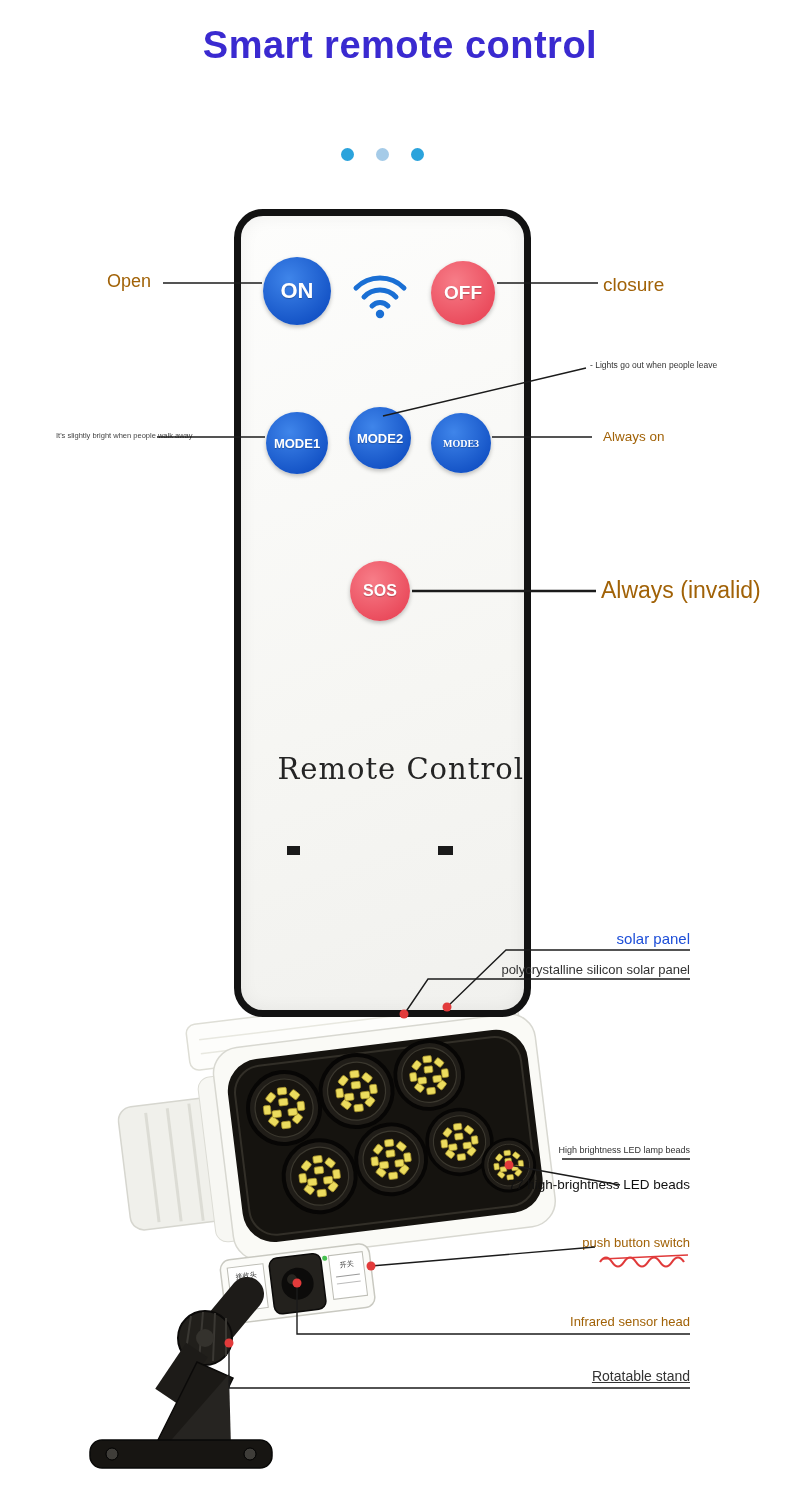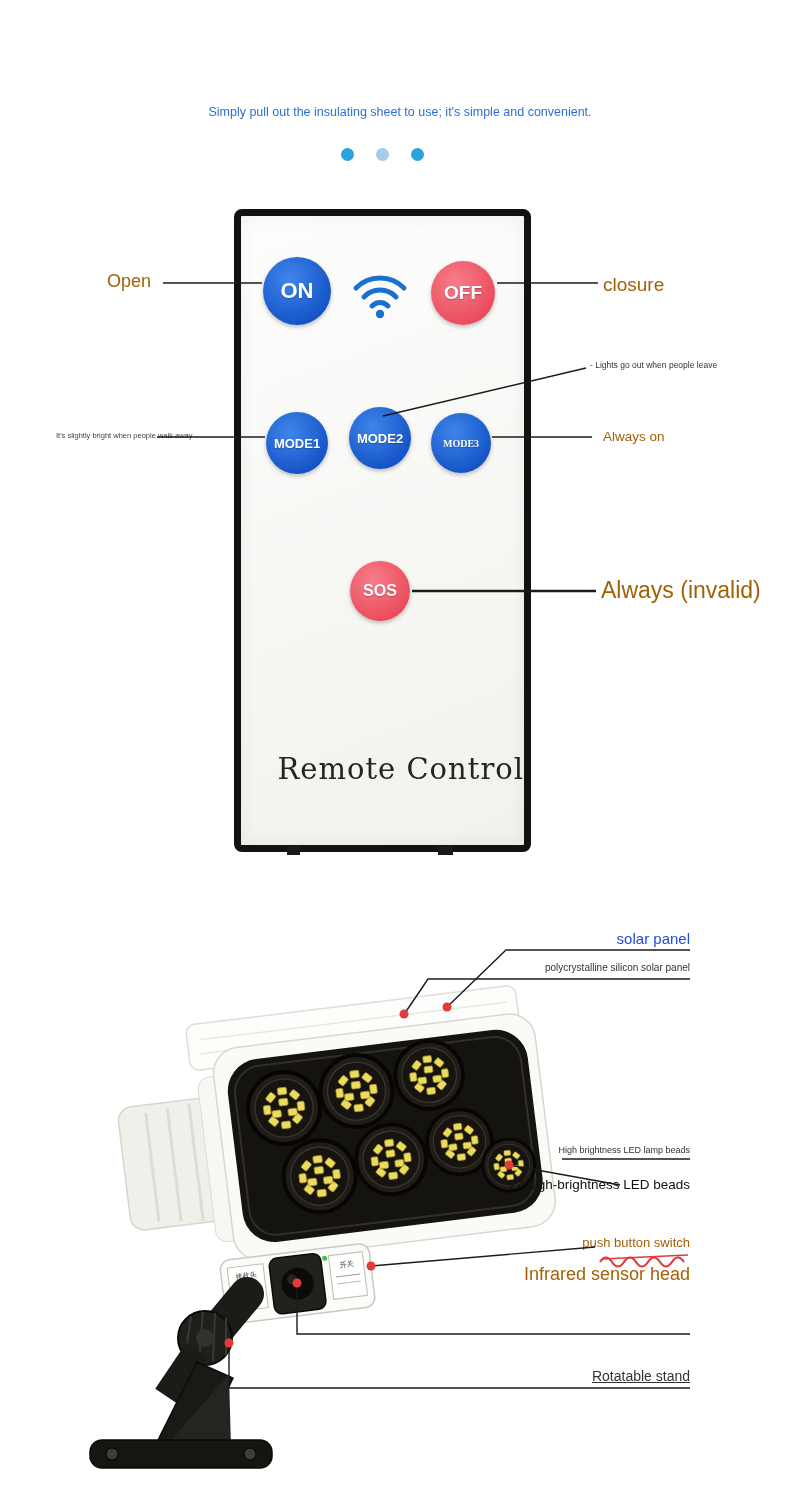--- a/index.html
+++ b/index.html
@@ -12,22 +12,22 @@
     font-size:38px;font-weight:700;color:#3a2ad0;letter-spacing:0.5px;
   }
   .subtitle{
     position:absolute;left:0;top:105px;width:800px;text-align:center;
     font-size:12.5px;color:#2b6fd6;font-weight:500;
   }
   .dots{position:absolute;left:341px;top:148px;display:flex;gap:22px;}
   .dot{width:13px;height:13px;border-radius:50%;background:#2ba3dc;}
   .dot.inactive{background:#a5cbe8;}
   .remote{
-    position:absolute;left:234px;top:209px;width:297px;height:643px;
-    box-sizing:border-box;border:7px solid #121212;border-radius:8px;
+    position:absolute;left:234px;top:209px;width:297px;height:808px;
+    box-sizing:border-box;border:7px solid #121212;border-radius:29px;
     background:linear-gradient(160deg,#fdfdfc 0%,#f6f6f3 60%,#f1f1ee 100%);
     box-shadow:inset 0 0 18px rgba(0,0,0,0.06);
     z-index:2;
   }
   .btn{
     position:absolute;border-radius:50%;display:flex;align-items:center;justify-content:center;
     color:#ffffff;font-weight:700;text-shadow:0 1px 1px rgba(0,0,0,0.25);
   }
   .btn.blue{background:radial-gradient(circle at 38% 32%,#3f85ea,#1453c6 75%);box-shadow:0 2px 4px rgba(0,0,0,0.25);}
   .btn.red{background:radial-gradient(circle at 38% 32%,#f77d88,#ea4b5c 75%);box-shadow:0 2px 4px rgba(0,0,0,0.25);}
@@ -43,35 +43,35 @@
     font-family:"DejaVu Serif",serif;font-size:29px;color:#242424;letter-spacing:1px;
   }
   .lbl{position:absolute;color:#a16207;white-space:nowrap;z-index:5;}
   .lbl-open{left:107px;top:271px;font-size:18px;}
   .lbl-closure{left:603px;top:274px;font-size:19px;text-align:center;}
   .lbl-mode2note{left:590px;top:360px;font-size:8.5px;color:#333;}
   .lbl-mode1note{left:56px;top:431px;font-size:7.5px;color:#444;}
   .lbl-mode3note{left:596px;top:429px;font-size:13.5px;margin-left:7px;}
   .lbl-flash{left:601px;top:577px;font-size:23px;}
   .lbl-solar{right:110px;top:930px;font-size:15px;color:#1d4ed8;}
-  .lbl-poly{right:110px;top:962px;font-size:10px;color:#333;}
+  .lbl-poly{right:110px;top:962px;font-size:13px;color:#333;}
   .lbl-ledsmall{right:110px;top:1145px;font-size:9px;color:#333;}
   .lbl-ledbig{right:110px;top:1177px;font-size:13.5px;color:#111;}
   .lbl-push{right:110px;top:1235px;font-size:13px;}
-  .lbl-infrared{right:110px;top:1264px;font-size:18px;}
+  .lbl-infrared{right:110px;top:1314px;font-size:13px;}
   .lbl-stand{right:110px;top:1368px;font-size:14px;color:#333;text-decoration:underline;}
   .lamp-svg{position:absolute;left:0;top:930px;z-index:1;}
   .overlay{position:absolute;left:0;top:0;z-index:10;pointer-events:none;}
 </style>
 </head>
 <body>
 
 <div class="canvas">
 
-  <div class="subtitle">Simply pull out the insulating sheet to use; it's simple and convenient.</div>
+  <div class="title">Smart remote control</div>
 
   <div class="dots">
     <span class="dot"></span>
     <span class="dot inactive"></span>
     <span class="dot"></span>
   </div>
 
   <div class="remote">
     <div class="btn blue btn-on">ON</div>
     <svg class="wifi" width="56" height="54" viewBox="0 0 56 54">

